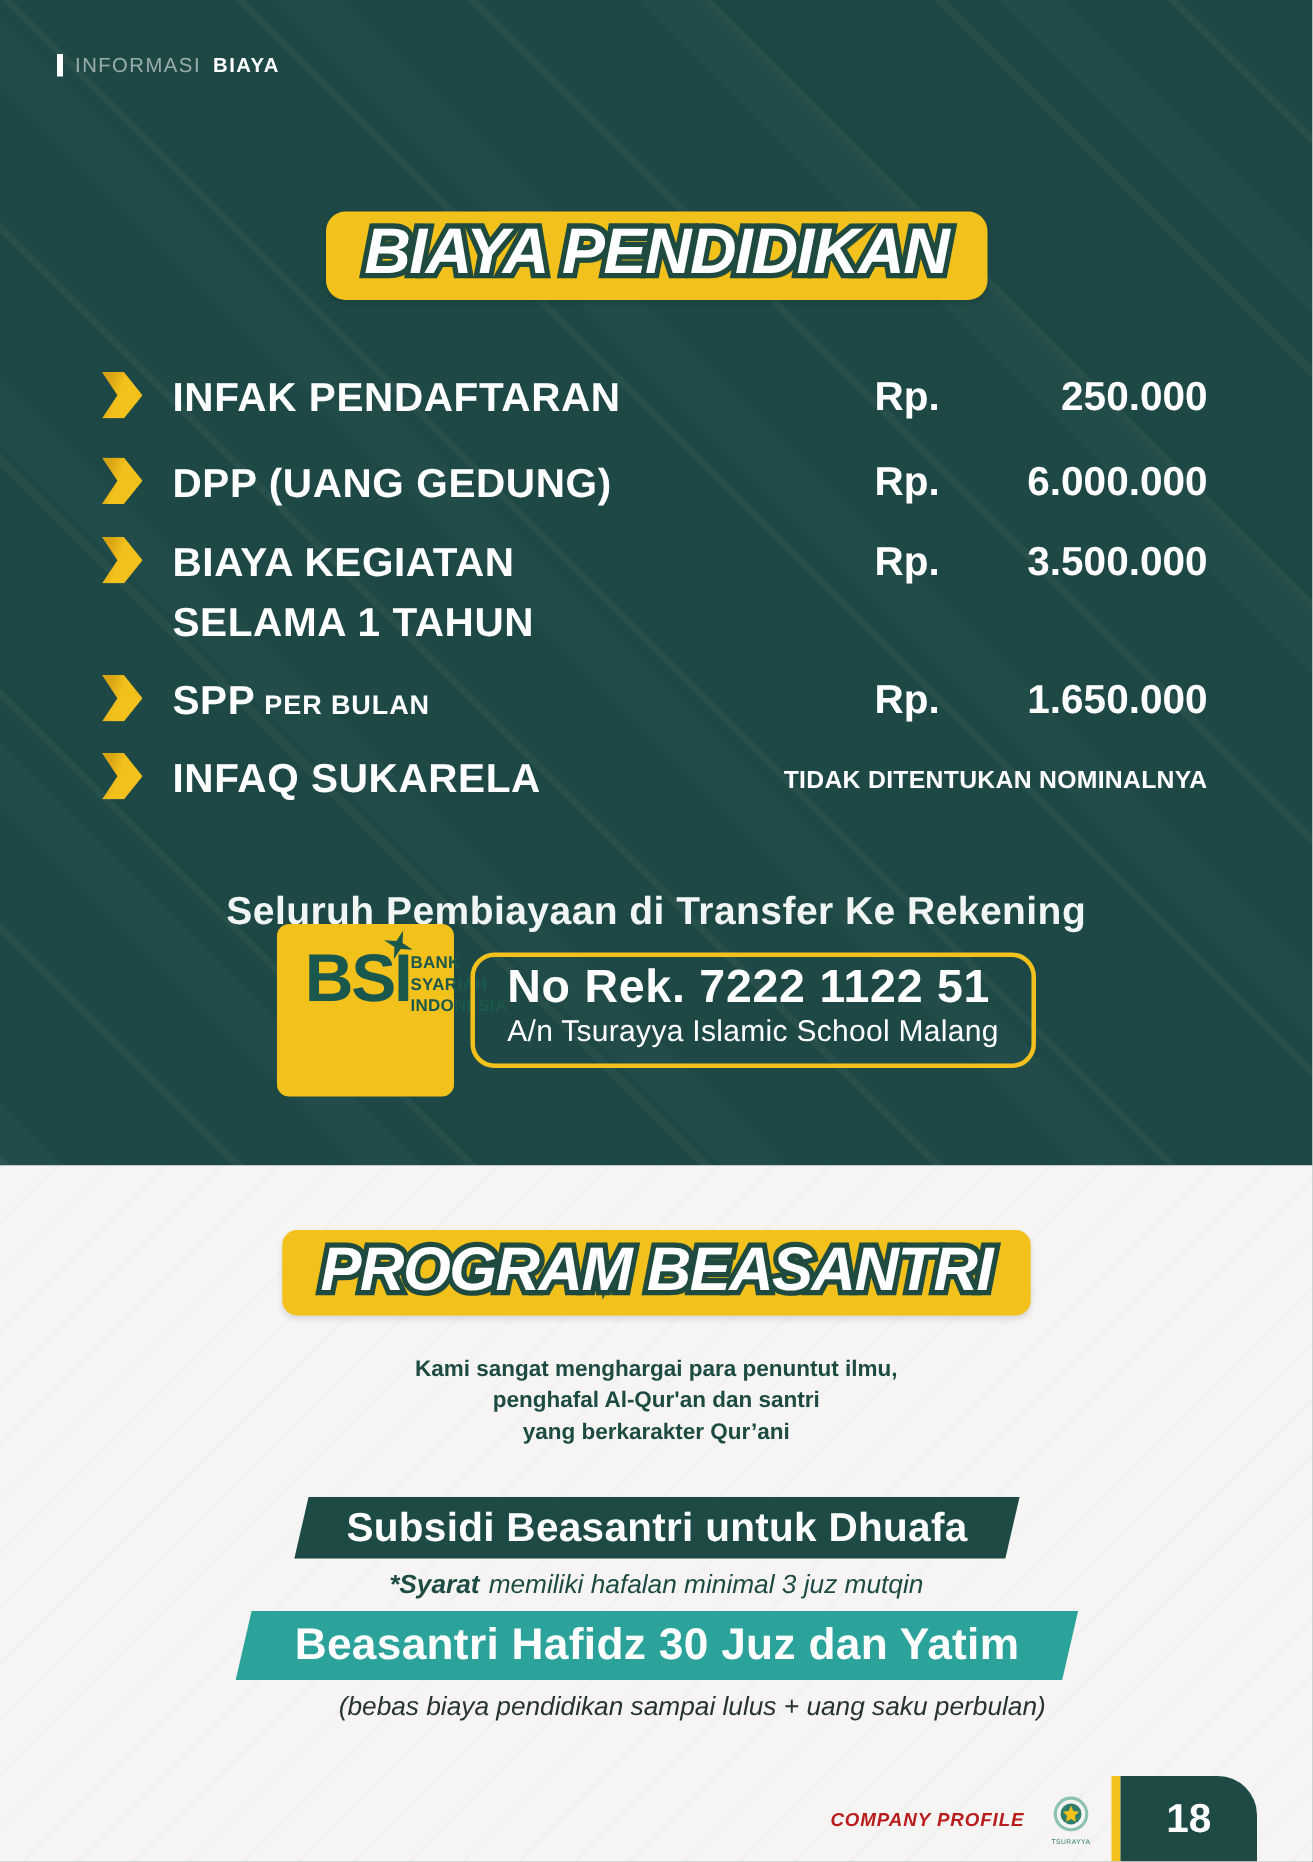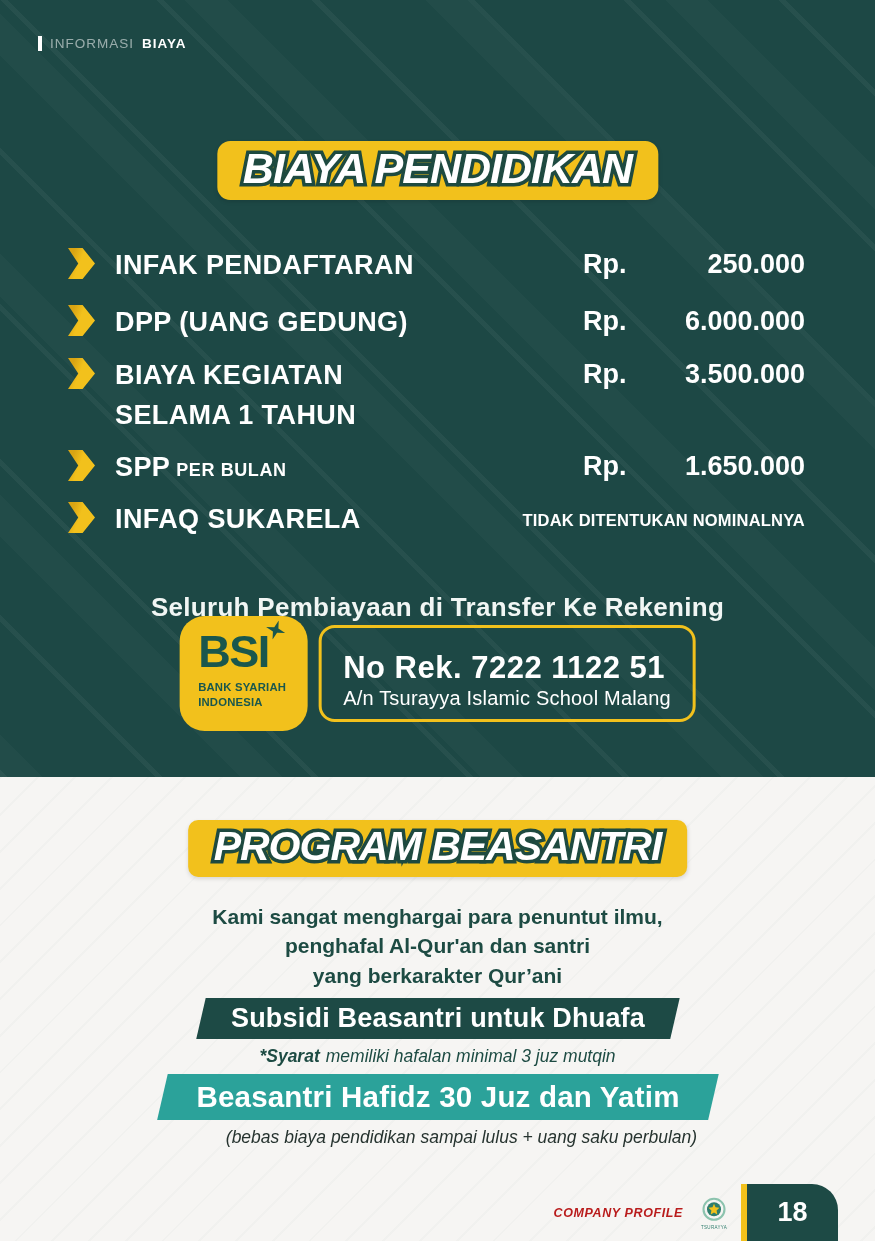--- a/index.html
+++ b/index.html
@@ -65,32 +65,32 @@
   .fee-suffix { font-size:18px; font-weight:700; letter-spacing:0.6px; margin-left:6px; }
   .fee-value { flex:none; width:222px; display:flex; justify-content:space-between; color:#ffffff; font-weight:700; font-size:27px; margin-top:3px; }
   .fee-value-text { flex:none; color:#ffffff; font-weight:700; font-size:16.5px; letter-spacing:0.2px; margin-top:11px; white-space:nowrap; }
 
   .transfer-note { position:absolute; top:565px; left:0; width:100%; text-align:center;
     color:#f1f6f4; font-size:26px; font-weight:700; letter-spacing:0.3px;margin-top:27px; }
 
   
   .bank-row { position:absolute; top:616px; left:50%; transform:translateX(-50%);
     display:flex; align-items:center; gap:11px; }
-  .bsi-box { width:128px; height:115px; background:#f2c11c; border-radius:25px;
-    padding:13px 0 0 19px; display:flex; flex-direction:column; }
+  .bsi-box { width:118px; height:115px; background:#f2c11c; border-radius:8px;
+    padding:13px 0 0 19px; display:flex; }
   .bsi-word { position:relative; display:inline-block; color:#1a574d; font-weight:800; font-size:45px; line-height:1; letter-spacing:-1.5px; width:85px; }
   .bsi-star { position:absolute; top:-9px; right:-2px; width:20px; height:20px; transform:rotate(18deg); }
   .bsi-sub { color:#1a574d; font-weight:600; font-size:11.3px; letter-spacing:0.2px; line-height:1.3; margin-top:6px; }
-  .account-box { border:3px solid #f2c11c; border-radius:16px; padding:22px 22px 10px; }
+  .account-box { border:3px solid #f2c11c; border-radius:16px; padding:2px 22px 10px; }
   .account-number { color:#ffffff; font-size:31px; font-weight:800; letter-spacing:0.5px; line-height:1.18; white-space:nowrap; }
   .account-holder { color:#ffffff; font-size:20px; font-weight:400; letter-spacing:0.2px; line-height:1.12; white-space:nowrap; }
 
   
   .intro-text { position:absolute; top:902px; left:0; width:100%; text-align:center;
-    color:#1d4b43; font-size:21px; font-weight:600; line-height:1.4; white-space:pre-line; }
+    color:#1d4b43; font-size:15px; font-weight:600; line-height:1.4; white-space:pre-line; }
 
   .ribbon { position:absolute; left:50%; }
   .ribbon-shape { transform:translateX(-50%) skewX(-13deg); padding:5px 30px; display:block; }
   .ribbon-shape > span { display:inline-block; transform:skewX(13deg); color:#ffffff; font-weight:700; white-space:nowrap; }
   .ribbon-subsidi { top:998px; }
   .ribbon-subsidi .ribbon-shape { background:#1d4a45; }
   .ribbon-subsidi span { font-size:27px; letter-spacing:0.2px; }
   .ribbon-hafidz { top:1074px; }
   .ribbon-hafidz .ribbon-shape { background:#2ba29a; padding:6px 34px; }
   .ribbon-hafidz span { font-size:29.5px; letter-spacing:0.2px; }

